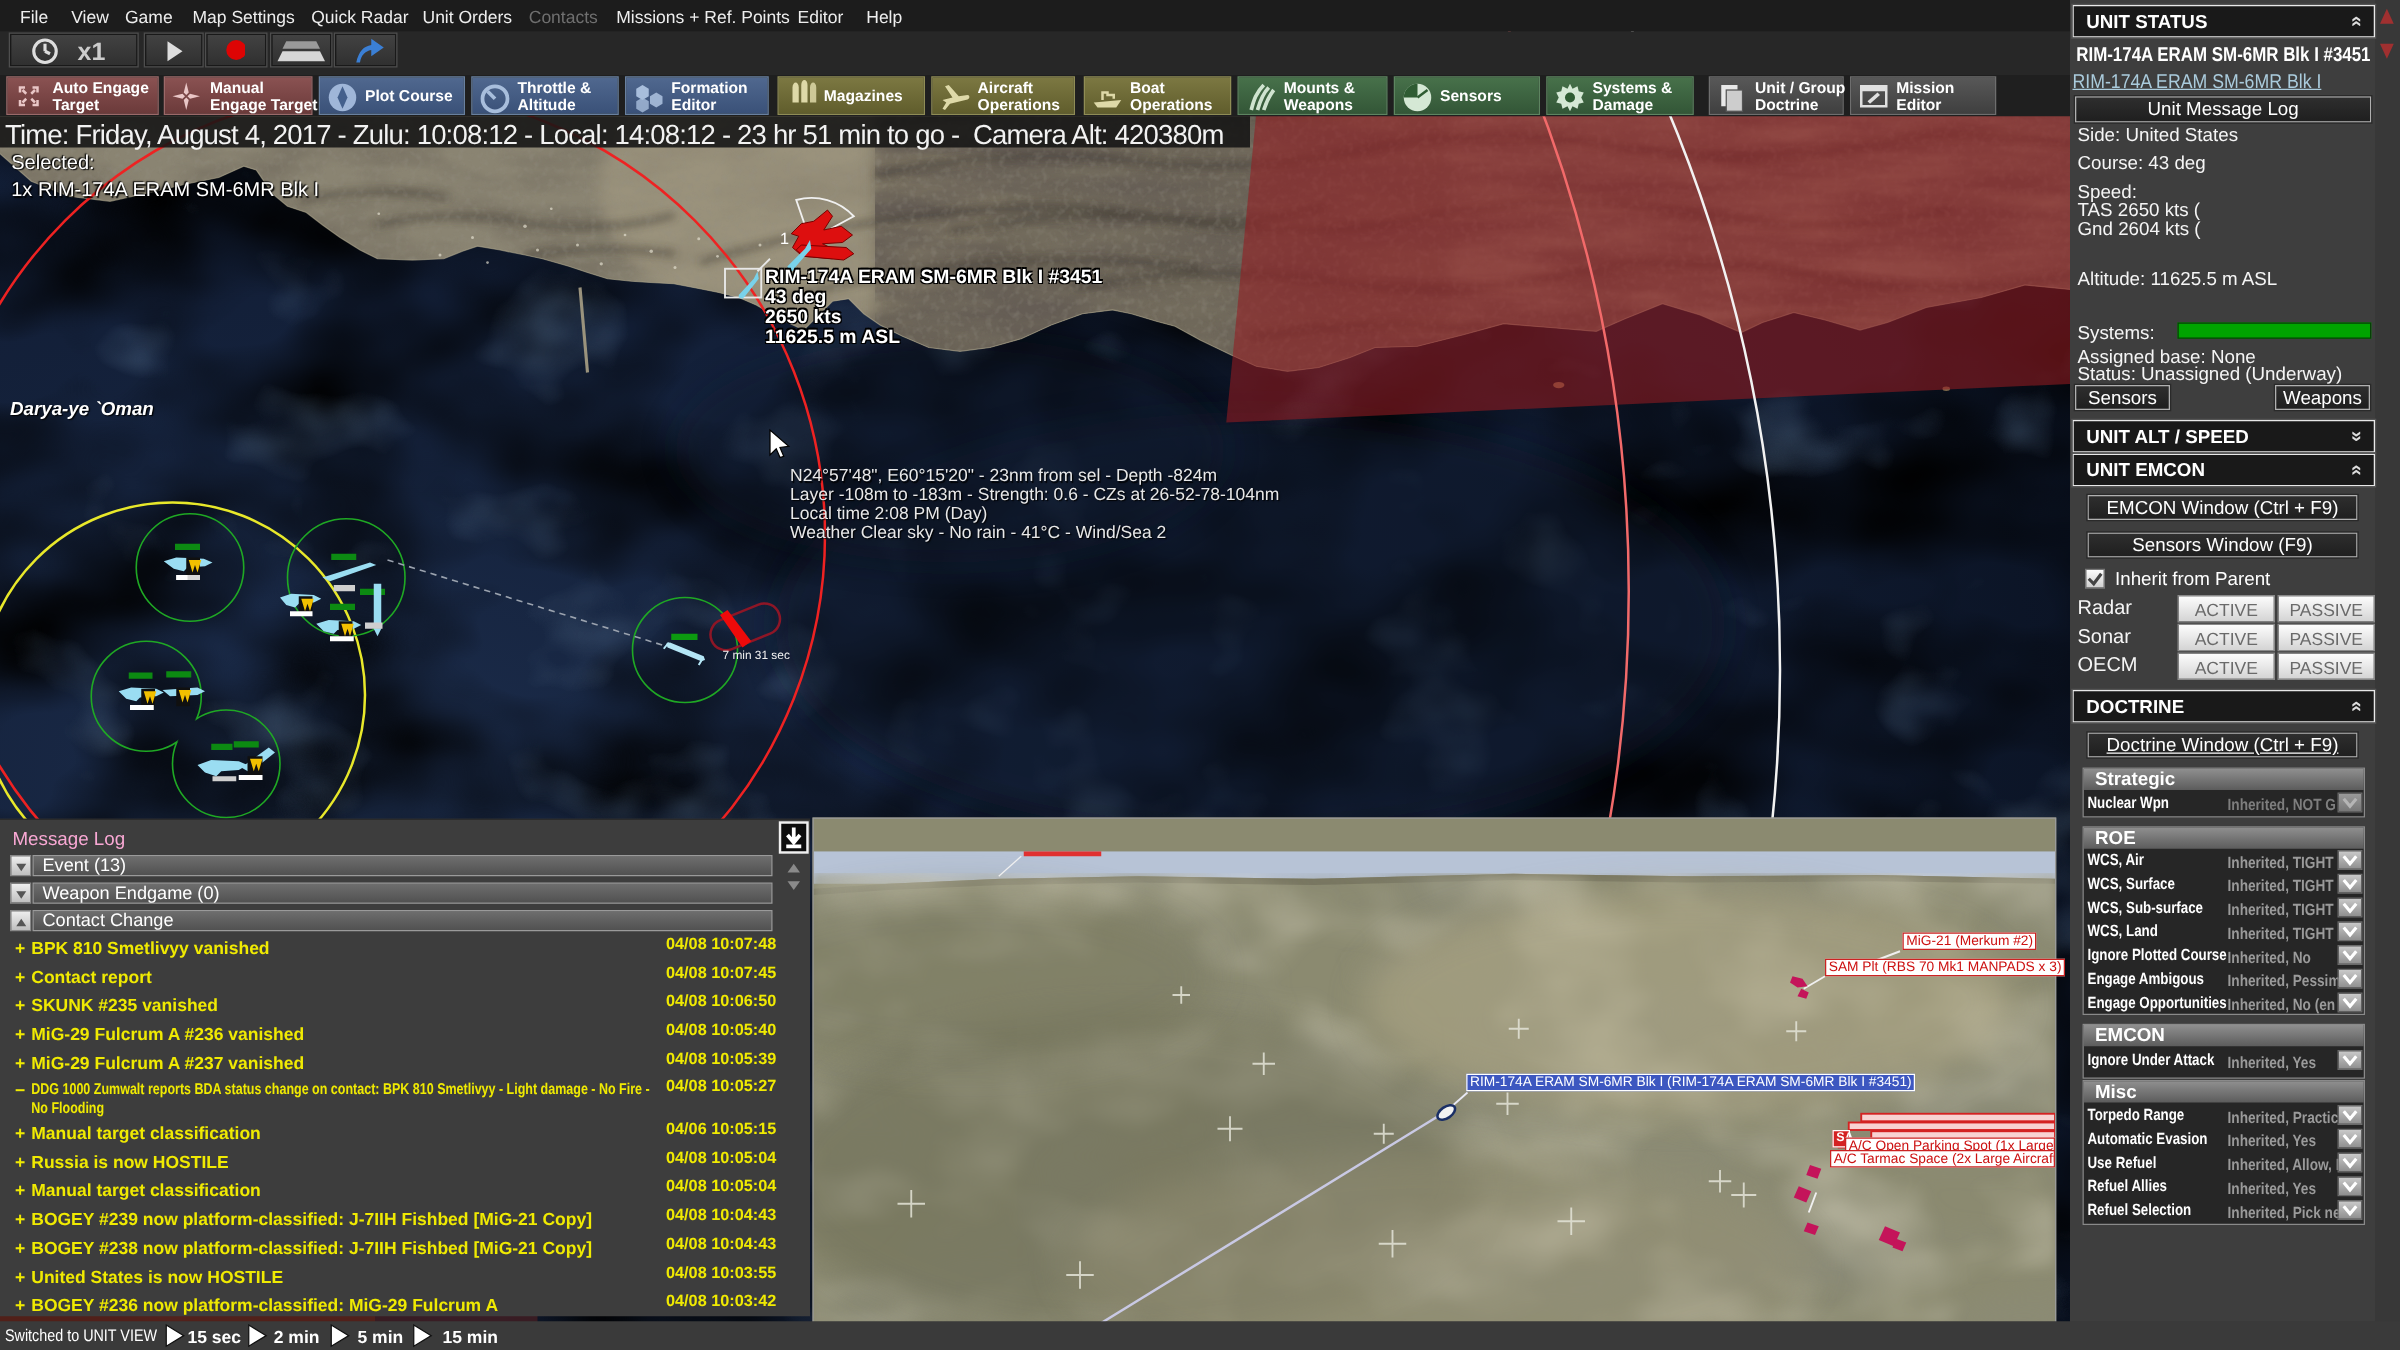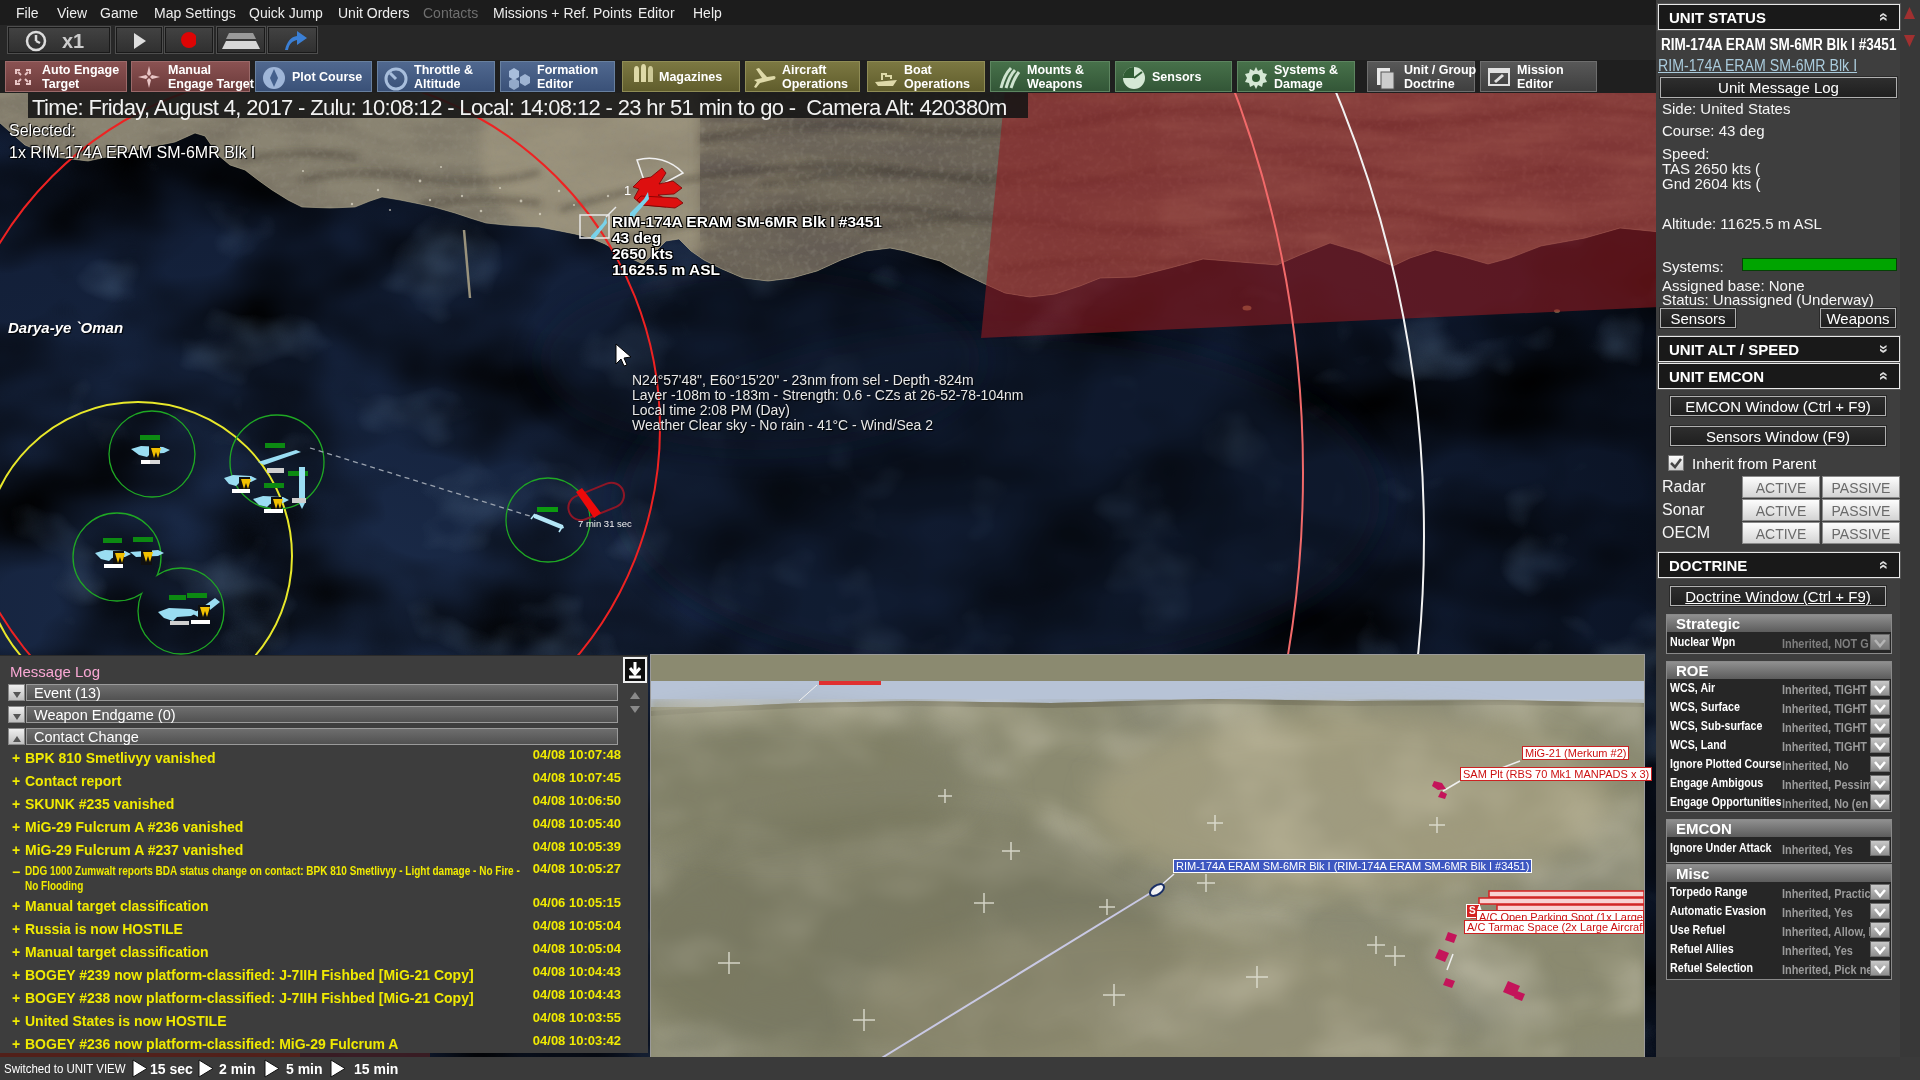--- a/index.html
+++ b/index.html
@@ -250,21 +250,21 @@
   <rect x="300" y="1046" width="130" height="12" fill="#3d1d22" opacity="0.9"></rect>
 
   <path d="M616,344 l0,20 l5,-5 l3,7 l3,-1 l-3,-7 l7,-1 z" fill="#fff" stroke="#000" stroke-width="1"></path>
 </svg>
 
 <div class="abs" id="menubar" style="left:0;top:0;width:1920px;height:25px;background:#1c1c1c;color:#eee;font-size:14px;">
   <span class="abs" style="left:16px;top:5px">File</span>
   <span class="abs" style="left:57px;top:5px">View</span>
   <span class="abs" style="left:100px;top:5px">Game</span>
   <span class="abs" style="left:154px;top:5px">Map Settings</span>
-  <span class="abs" style="left:249px;top:5px">Quick Jump</span>
+  <span class="abs" style="left:249px;top:5px">Quick Radar</span>
   <span class="abs" style="left:338px;top:5px">Unit Orders</span>
   <span class="abs" style="left:423px;top:5px;color:#6f6f6f">Contacts</span>
   <span class="abs" style="left:493px;top:5px">Missions + Ref. Points</span>
   <span class="abs" style="left:638px;top:5px">Editor</span>
   <span class="abs" style="left:693px;top:5px">Help</span>
 </div>
 
 <div class="abs" id="toolbar" style="left:0;top:25px;width:1920px;height:35px;background:#272727;">
   <div class="tbtn" style="left:8px;width:102px;">
     <svg width="96" height="24" viewBox="0 0 96 24" style="position:absolute;left:3px;top:1px">
@@ -432,21 +432,21 @@
     <svg width="28" height="28" viewBox="0 0 28 28">
             <rect x="4" y="5" width="20" height="16" fill="none" stroke="#e0e0e0" stroke-width="2"></rect>
             <rect x="4" y="5" width="20" height="4" fill="#e0e0e0"></rect>
             <path d="M9,17 L17,10 L19,12 L11,19 Z" fill="#e0e0e0"></path>
           </svg>
   </span>
         <span class="rtx">Mission<br>Editor</span>
       </div>
 </div>
 
-<div class="abs" style="left:0;top:93px;width:1000px;height:25px;background:rgba(20,20,20,0.88);color:#f2f2f2;font-size:22px;letter-spacing:-0.65px;margin-left:28px;">
+<div class="abs" style="left:0;top:93px;width:1000px;height:25px;background:rgba(20,20,20,0.88);color:#f2f2f2;font-size:22px;letter-spacing:-0.65px;">
   <span class="abs" style="left:4px;top:2px;white-space:nowrap">Time: Friday, August 4, 2017 - Zulu: 10:08:12 - Local: 14:08:12 - 23 hr 51 min to go -&nbsp; Camera Alt: 420380m</span>
 </div>
 
 <div class="abs" style="left:9px;top:122px;color:#fff;font-size:16px;text-shadow:1px 1px 1px #000, -1px -1px 1px #000;">Selected:</div>
 <div class="abs" style="left:9px;top:144px;color:#fff;font-size:16px;text-shadow:1px 1px 1px #000, -1px -1px 1px #000;">1x RIM-174A ERAM SM-6MR Blk I</div>
 <div class="abs" style="left:8px;top:319px;color:#fff;font-size:15px;font-style:italic;font-weight:bold;text-shadow:1px 1px 1px #000;">Darya-ye `Oman</div>
 
 <div class="abs" style="left:612px;top:214px;color:#fff;font-size:15.5px;font-weight:bold;text-shadow:1px 1px 0 #000,-1px -1px 0 #000,1px -1px 0 #000,-1px 1px 0 #000;line-height:16px;">
 RIM-174A ERAM SM-6MR Blk I #3451<br>43 deg<br>2650 kts<br>11625.5 m ASL
 </div>

